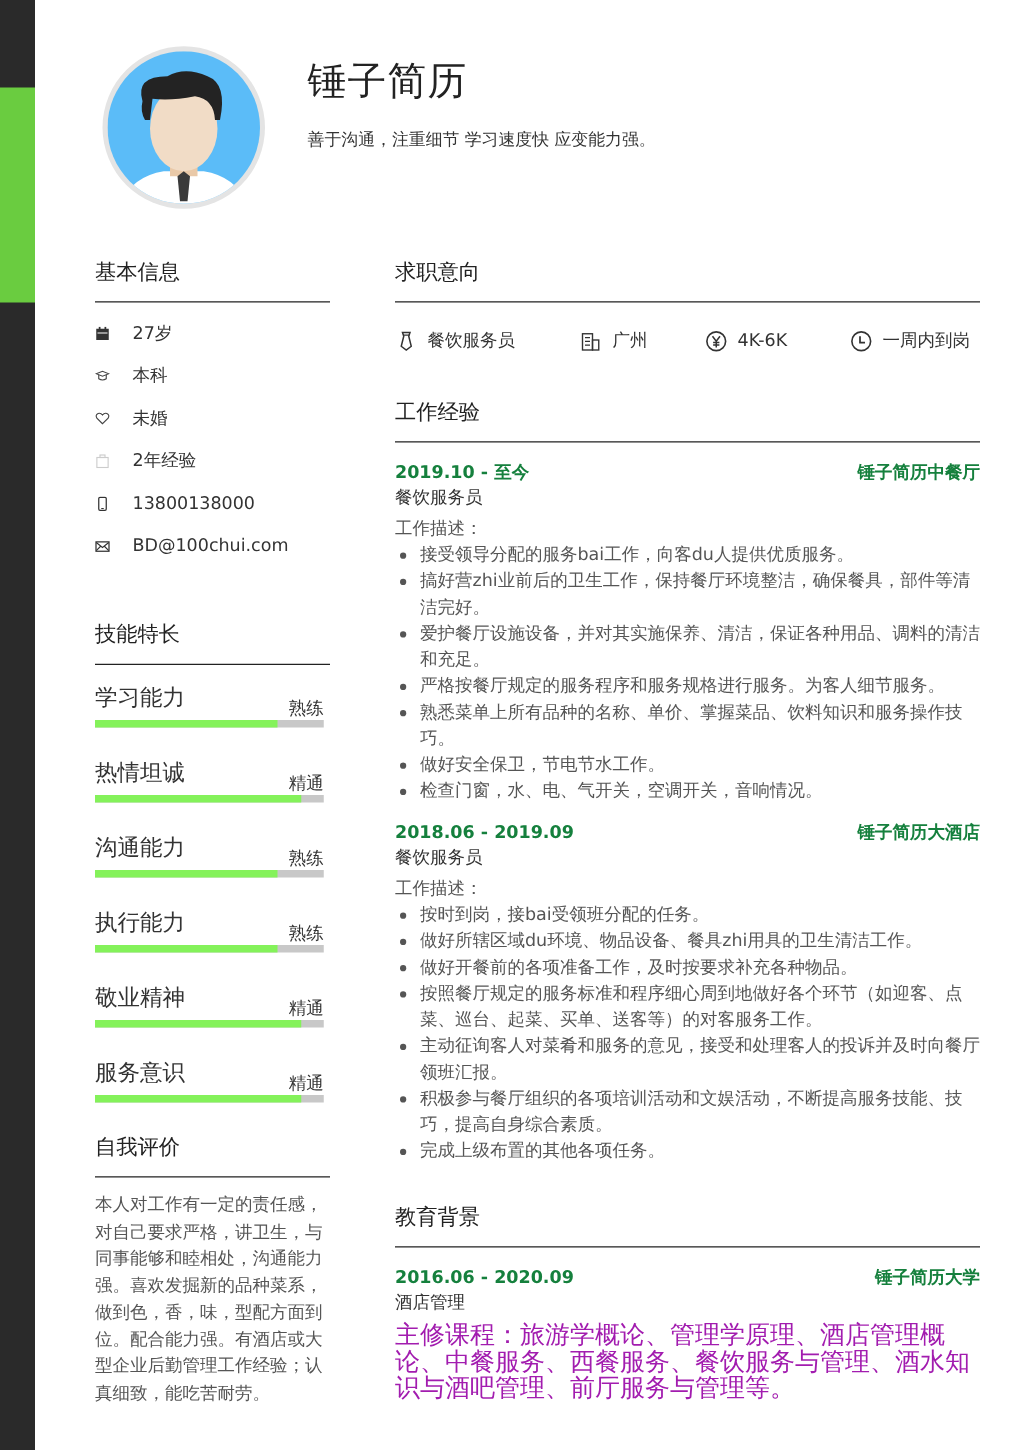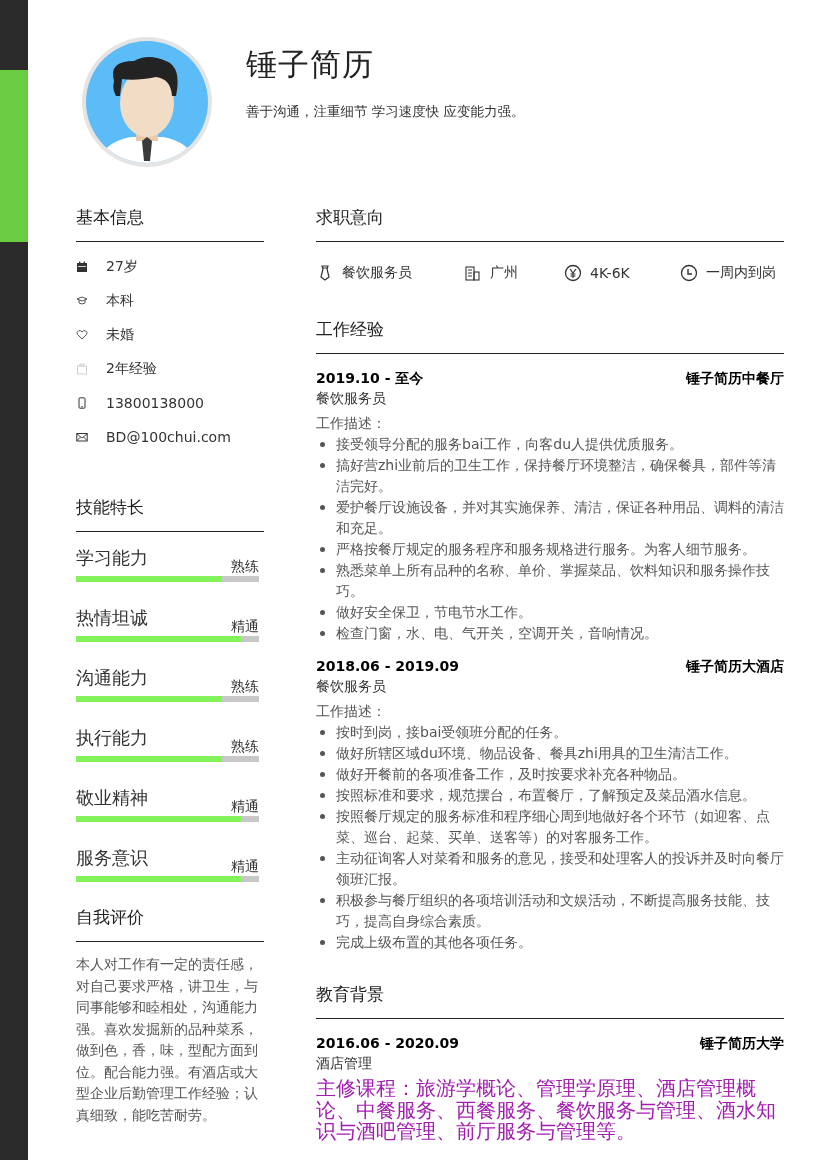--- a/index.html
+++ b/index.html
@@ -32,21 +32,21 @@
   .skill .bar { position: absolute; left: 0; top: 36px; width: 183px; height: 6px; background: #c8c8c8; }
   .skill .bar .fill { height: 6px; background: #84f25a; }
 
   .self-text { margin-top: 12px; font-size: 14px; line-height: 21.5px; color: #555; width: 190px; }
 
   .intent { display: flex; align-items: center; height: 62px; font-size: 14px; color: #333; }
   .intent .it { display: flex; align-items: center; }
   .intent .it svg { width: 18px; height: 18px; margin-right: 8px; }
 
   .job { margin-top: 14px; }
-  .job-head { display: flex; justify-content: space-between; font-size: 14px; font-weight: bold; color: #000000; height: 20px; line-height: 20px; }
+  .job-head { display: flex; justify-content: space-between; font-size: 14px; font-weight: bold; color: #15803d; height: 20px; line-height: 20px; }
   .job-role { font-size: 14px; color: #333; height: 21px; line-height: 21px; }
   .job-desc-label { font-size: 14px; color: #555; height: 21px; line-height: 21px; margin-top: 4px; font-family: Liberation Serif, serif; }
   .bullets { list-style: none; }
   .bullets li { position: relative; padding-left: 20px; font-size: 14px; line-height: 21px; color: #555; }
   .bullets li::before { content: ""; position: absolute; left: 4px; top: 8px; width: 5px; height: 5px; border-radius: 50%; background: #555; }
 
   .course { font-size: 20px; line-height: 21.5px; color: #a21caf; margin-top: 4px; }
 </style>
 </head>
 <body>
@@ -253,21 +253,20 @@
     <div class="job-head">
       <span>2018.06 - 2019.09</span>
       <span>锤子简历大酒店</span>
     </div>
     <div class="job-role">餐饮服务员</div>
     <div class="job-desc-label">工作描述：</div>
     <ul class="bullets">
       <li>按时到岗，接bai受领班分配的任务。</li>
       <li>做好所辖区域du环境、物品设备、餐具zhi用具的卫生清洁工作。</li>
       <li>做好开餐前的各项准备工作，及时按要求补充各种物品。</li>
-      <li>按照标准和要求，规范摆台，布置餐厅，了解预定及菜品酒水信息。</li>
       <li>按照餐厅规定的服务标准和程序细心周到地做好各个环节（如迎客、点菜、巡台、起菜、买单、送客等）的对客服务工作。</li>
       <li>主动征询客人对菜肴和服务的意见，接受和处理客人的投诉并及时向餐厅领班汇报。</li>
       <li>积极参与餐厅组织的各项培训活动和文娱活动，不断提高服务技能、技巧，提高自身综合素质。</li>
       <li>完成上级布置的其他各项任务。</li>
     </ul>
   </div>
 
   <div class="sec-head" style="margin-top:28px;">
     <span>教育背景</span>
   </div>

